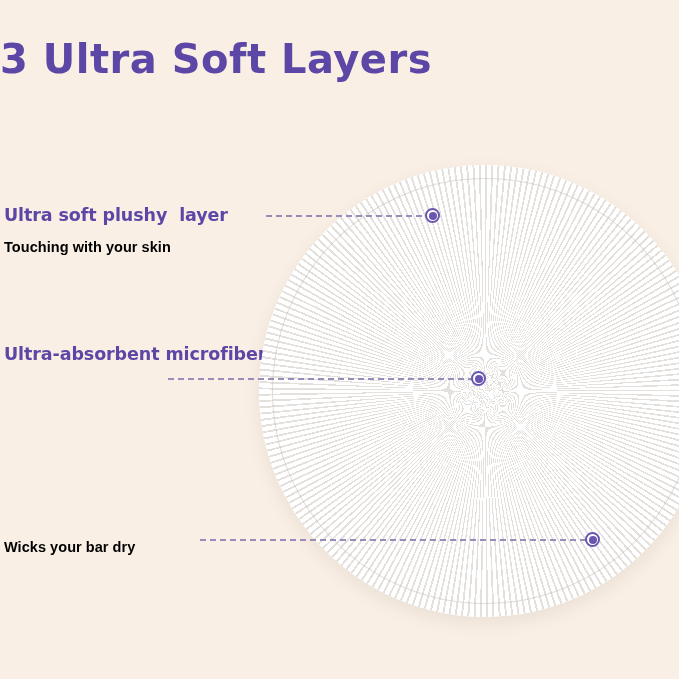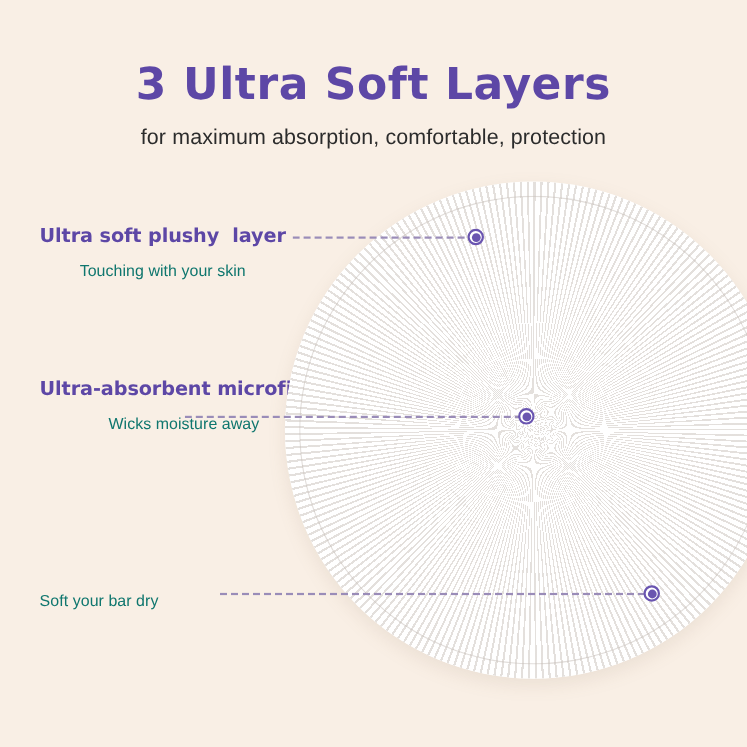--- a/index.html
+++ b/index.html
@@ -19,24 +19,23 @@
     position: relative;
     width: 679px;
     height: 679px;
     background: #f9efe5;
     overflow: hidden;
   }
 
   
   .header {
     position: absolute;
-    top: 18px;
+    top: 0;
     left: 0;
     width: 679px;
-    text-align: center;
     pointer-events: none;
   }
   .title {
     margin: 0;
     padding-top: 38px;
     font-family: "DejaVu Sans", sans-serif;
     font-size: 40px;
     font-weight: bold;
     letter-spacing: 0.5px;
     color: #5d47a6;
@@ -168,40 +167,39 @@
     background:
       radial-gradient(circle at 32% 22%, rgba(255,255,255,0.45) 0%, rgba(255,255,255,0) 52%),
       radial-gradient(circle at 60% 92%, rgba(120,95,80,0.10) 0%, rgba(255,255,255,0) 45%);
     z-index: 4;
     pointer-events: none;
   }
 
   
   .callout {
     position: absolute;
-    left: 36px;
-    text-align: center;
+    left: 4px;
   }
   .callout-title {
     margin: 0;
     font-family: "DejaVu Sans", sans-serif;
     font-size: 17.5px;
     font-weight: bold;
     color: #5d47a6;
     letter-spacing: -0.1px;
     line-height: 1.18;
     white-space: pre;
   }
   .callout-sub {
     margin: 0;
     padding-top: 13px;
     font-family: "Liberation Sans", sans-serif;
     font-size: 14.5px;
-    font-weight: normal;
-    color: #0f766e;
+    font-weight: bold;
+    color: #000000;
     letter-spacing: 0.05px;
   }
 
   #callout-1 { top: 205px; }
   #callout-2 { top: 344px; }
   #callout-3 { top: 526px; }
 
   
   .leader {
     position: absolute;
@@ -242,21 +240,20 @@
   #marker-2 { left: 471px; top: 371px; }
   #marker-3 { left: 585px; top: 532px; }
 </style>
 </head>
 <body>
 
 <div id="infographic">
 
   <div class="header">
     <h1 class="title">3 Ultra Soft Layers</h1>
-    <p class="subtitle">for maximum absorption, comfortable, protection</p>
   </div>
 
   <div class="pad-wrap">
     <div class="pad">
       <div class="pad-face">
         <div class="layer layer-plush"></div>
         <div class="layer layer-terry"></div>
         <div class="layer layer-pink"></div>
       </div>
       <div class="seam"></div>
@@ -270,30 +267,29 @@
     <p class="callout-sub">Touching with your skin</p>
   </div>
   <div class="leader" id="leader-1"></div>
   <div class="marker" id="marker-1">
     <span class="ring"></span>
     <span class="core"></span>
   </div>
 
   <div class="callout" id="callout-2">
     <p class="callout-title">Ultra-absorbent microfiber</p>
-    <p class="callout-sub">Wicks moisture away</p>
   </div>
   <div class="leader" id="leader-2"></div>
   <div class="marker" id="marker-2">
     <span class="ring"></span>
     <span class="core"></span>
   </div>
 
   <div class="callout" id="callout-3">
-    <p class="callout-sub">Soft your bar dry</p>
+    <p class="callout-sub">Wicks your bar dry</p>
   </div>
   <div class="leader" id="leader-3"></div>
   <div class="marker" id="marker-3">
     <span class="ring"></span>
     <span class="core"></span>
   </div>
 
 </div>
 
 </body></html>

